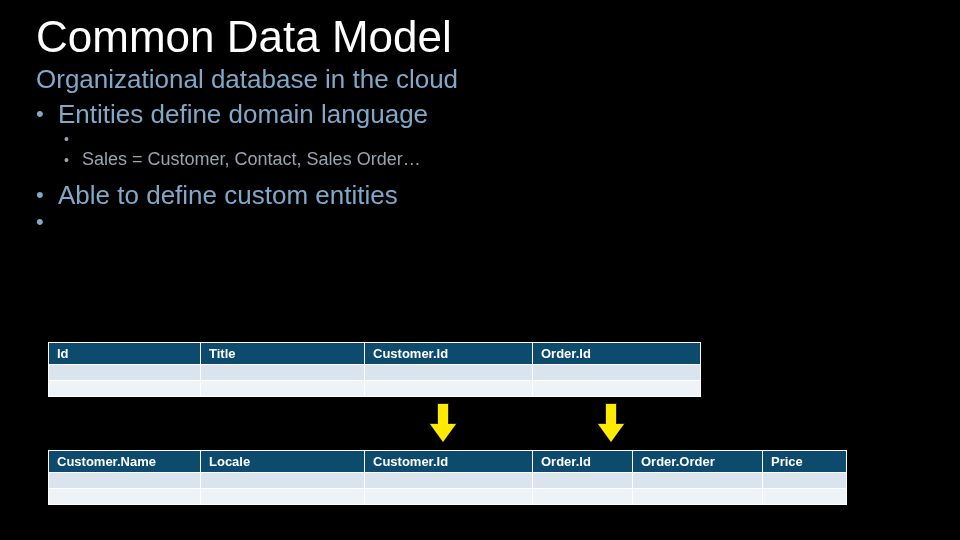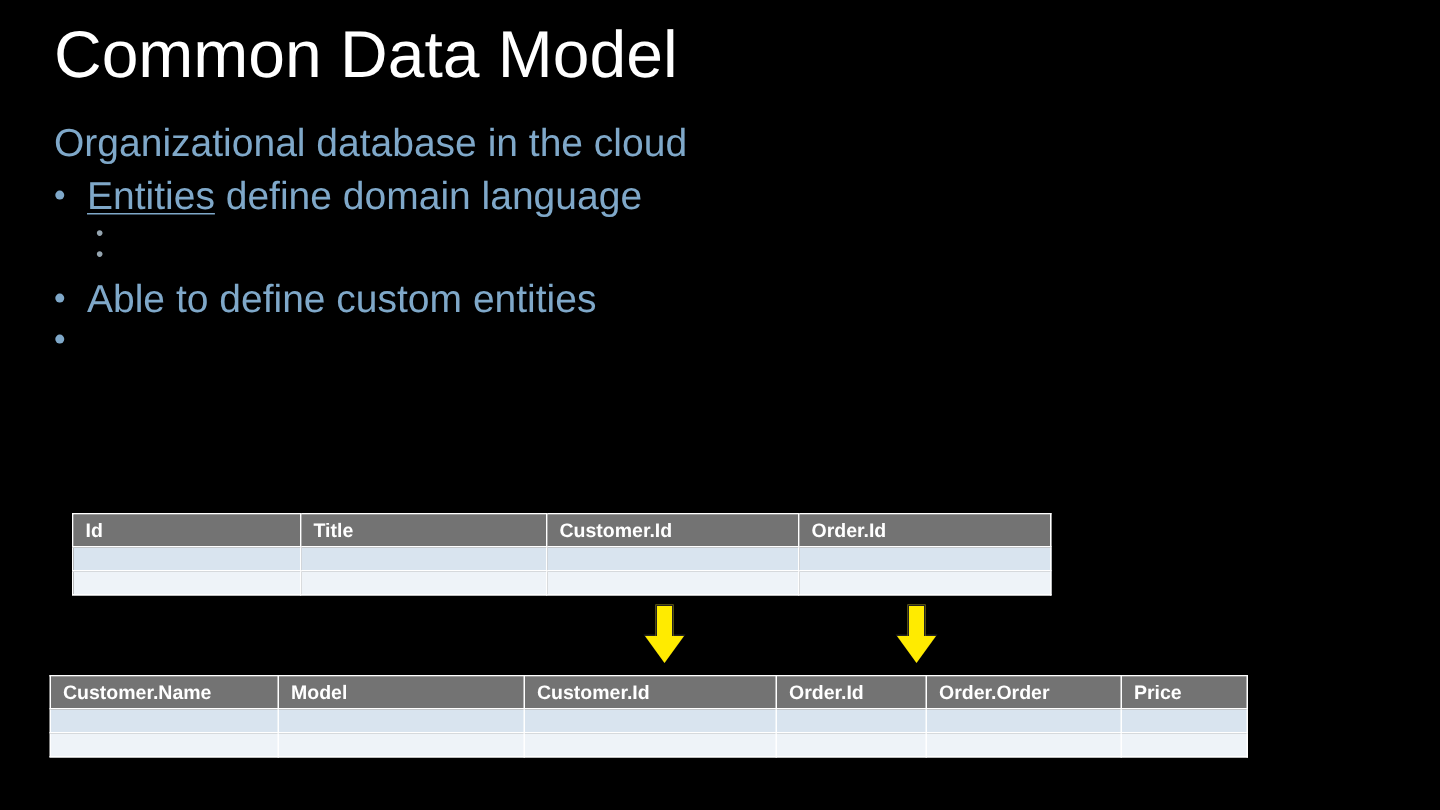--- a/index.html
+++ b/index.html
@@ -12,21 +12,20 @@
     overflow: hidden;
     position: relative;
   }
   .slide {
     padding: 12px 36px 0 36px;
   }
   .title {
     font-size: 44px;
     font-weight: 300;
     color: #fff;
-    margin-bottom: 16px;
   }
   .body-text {
     color: #7fa8c9;
     font-weight: 300;
   }
   .line-lg {
     font-size: 26px;
     line-height: 1.35;
   }
   .line-md {
@@ -44,27 +43,27 @@
     transform: translateY(-2px);
   }
   .bullet-dot-md {
     color: #95a5b0;
     font-size: 14px;
     width: 18px;
     flex: none;
     line-height: 1;
   }
   .sub-indent { margin-left: 28px; }
-  .underline { text-decoration: underline; text-decoration-thickness: 1px; text-underline-offset: 3px; }
+  .underline { text-decoration-thickness: 1px; text-underline-offset: 3px; }
   .tbl {
     position: absolute;
     border-collapse: collapse;
   }
   .tbl th {
-    background: #737373;
+    background: #0c4a6e;
     color: #fff;
     font-size: 13px;
     font-weight: 700;
     text-align: left;
     padding: 3px 8px;
     border: 1px solid #fff;
     height: 22px;
   }
   .tbl td {
     background: #d9e4ef;
@@ -124,20 +123,21 @@
         <span class="underline">Entities</span><span> define domain language</span>
       </span>
     </div>
 
     <div class="sub-indent">
       <div class="bullet-row line-md">
         <span class="bullet-dot-md">•</span>
       </div>
       <div class="bullet-row line-md">
         <span class="bullet-dot-md">•</span>
+        <span>Sales = Customer, Contact, Sales Order…</span>
       </div>
     </div>
 
     <div class="bullet-row line-lg" style="margin-top:6px">
       <span class="bullet-dot-lg">•</span>
       <span>Able to define custom entities</span>
     </div>
     <div class="bullet-row line-lg">
       <span class="bullet-dot-lg">•</span>
     </div>
@@ -171,25 +171,25 @@
   <div class="head-outline"></div>
     <div class="shaft"></div>
     <div class="head"></div>
 </div>
 <div class="arrow" style="left:598px; top:403px;">
   <div class="head-outline"></div>
     <div class="shaft"></div>
     <div class="head"></div>
 </div>
 
-<table class="tbl" style="left:33px; top:450px;border-radius:26px;">
+<table class="tbl" style="left:48px; top:450px;border-radius:26px;">
   <tbody>
       <tr>
     <th style="width:152px">Customer.Name</th>
-    <th style="width:164px">Model</th>
+    <th style="width:164px">Locale</th>
     <th style="width:168px">Customer.Id</th>
     <th style="width:100px">Order.Id</th>
     <th style="width:130px">Order.Order</th>
     <th style="width:84px">Price</th>
   </tr>
   <tr>
         <td></td>
         <td></td>
         <td></td>
         <td></td>

